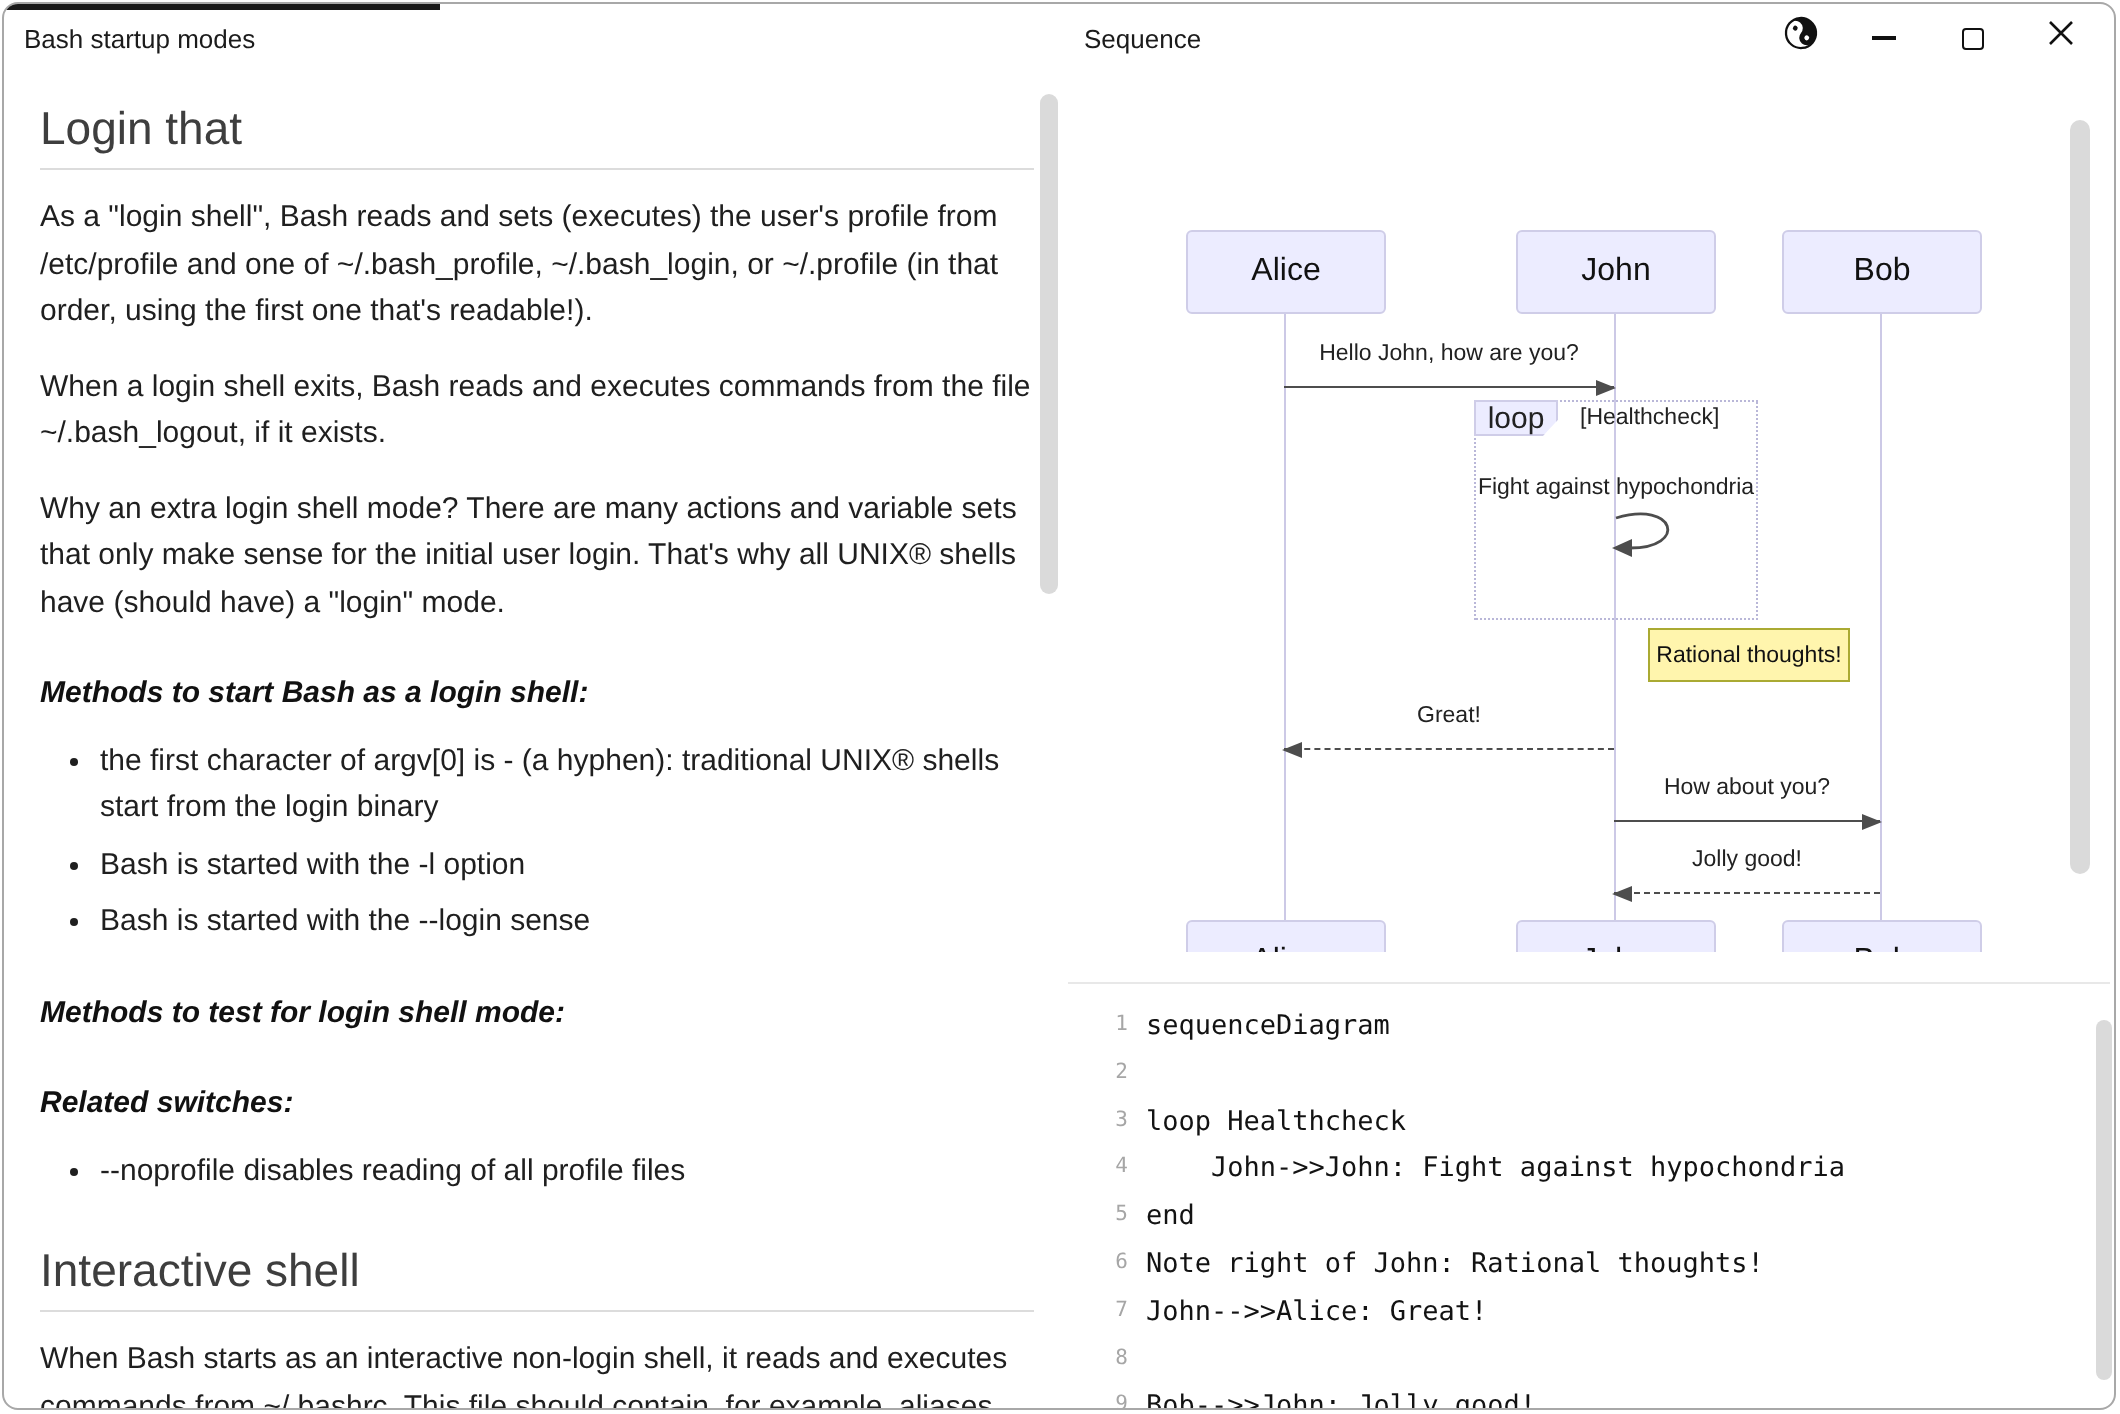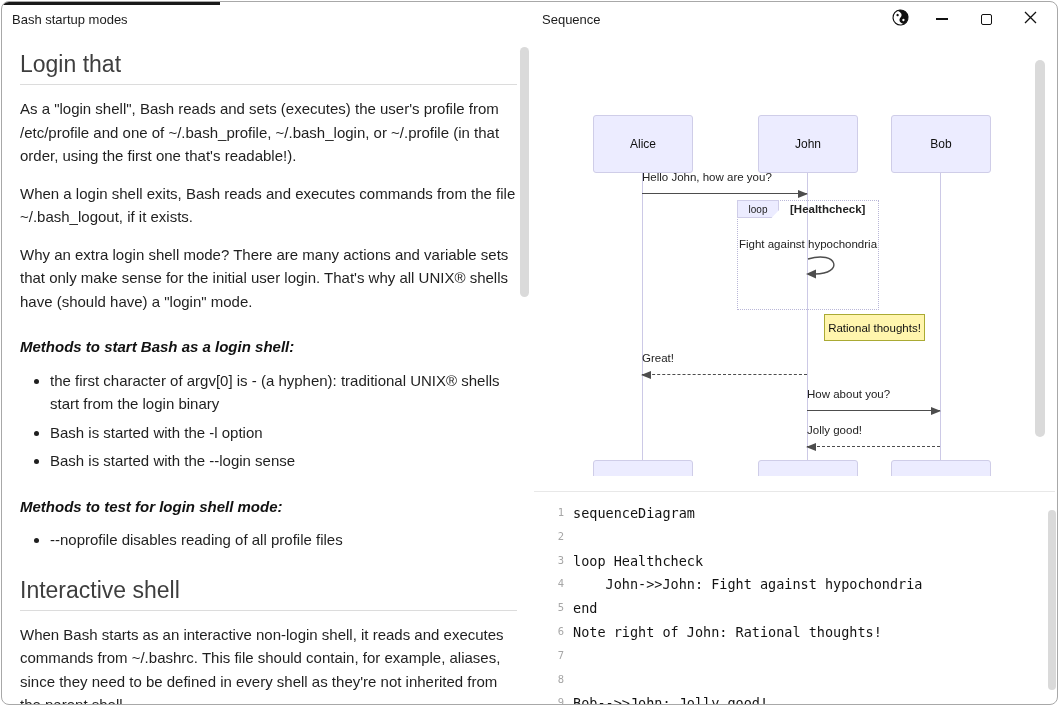--- a/index.html
+++ b/index.html
@@ -36,42 +36,42 @@
   .ctrl-theme { right:130px; }
   .ctrl-min   { right:88px; }
   .ctrl-max   { right:44px; }
   .ctrl-close { right:0; }
   .min-bar { width:12px; height:1.5px; background:#111; }
   .max-box { width:11px; height:11px; border:1.4px solid #111; border-radius:2px; }
 
   
   .diagram { position:absolute; left:0; top:36px; width:527px; height:438px; overflow:hidden;
              font-size:11.5px; color:#222; }
-  .actor-box { position:absolute; width:100px; height:58px; border-radius:3px;
+  .actor-box { position:absolute; width:100px; height:42px; border-radius:3px;
                background:var(--actor-fill,#ececff); border:1px solid var(--actor-border,#cfcde8);
-               display:flex; align-items:center; justify-content:center; font-size:12px; color:#111; }
+               display:flex; align-items:center; justify-content:center; font-size:16px; color:#111; }
   .actor-box.top { top:77px; }
   .actor-box.bottom { top:422px; }
   .lifeline { position:absolute; top:119px; height:303px; width:1px;
               background:var(--lifeline,#ccc9e6); }
   .msg { position:absolute; height:27px; }
-  .msg-label { position:absolute; left:0; right:0; top:0; }
+  .msg-label { position:absolute; left:0; right:0; top:0; text-align:center; }
   .msg-line { position:absolute; left:0; right:0; top:22px; border-top:1.4px solid var(--arrow,#4d4d4d); }
   .msg-line.dashed { border-top-style:dashed; }
   .msg-arrow { position:absolute; top:18.5px; width:0; height:0;
                border-top:4.5px solid transparent; border-bottom:4.5px solid transparent; }
   .msg-arrow.right { right:-1px; border-left:10px solid var(--arrow,#4d4d4d); }
   .msg-arrow.left  { left:-1px;  border-right:10px solid var(--arrow,#4d4d4d); }
   .loop-box { position:absolute; left:205px; top:162px; width:142px; height:110px;
               border:1.3px dotted var(--loop-border,#b9b7d8); }
   .loop-tag { position:absolute; left:-1px; top:-1px; width:42px; height:18px;
               background:var(--actor-fill,#ececff); border:1px solid var(--actor-border,#cfcde8);
-              font-size:10px; display:flex; align-items:center; justify-content:center;
+              font-size:15px; display:flex; align-items:center; justify-content:center;
               clip-path:polygon(0 0,100% 0,100% 55%,82% 100%,0 100%); }
-  .loop-cond { position:absolute; left:52px; top:2px; font-weight:bold; font-size:11.5px; }
+  .loop-cond { position:absolute; left:52px; top:2px; font-weight:normal; font-size:11.5px; }
   .self-msg { position:absolute; left:196px; top:200px; width:160px; text-align:center; }
   .self-loop { position:absolute; left:274px; top:215px; }
   .note-box { position:absolute; left:292px; top:276px; width:101px; height:27px;
               background:var(--note-fill,#fff5ad); border:1px solid var(--note-border,#aaaa33);
               display:flex; align-items:center; justify-content:center; font-size:11.5px; color:#111; }
   .sb-diagram { position:absolute; left:503px; top:22px; width:10px; height:377px;
                 background:var(--scrollbar,#dadada); border-radius:5px; }
 
   
   .divider { position:absolute; left:2px; right:4px; top:489px; height:1px; background:#e8e8e8; }
@@ -102,20 +102,21 @@
 
       <h3>Methods to start Bash as a login shell:</h3>
       <ul>
         <li>the first character of argv[0] is - (a hyphen): traditional UNIX® shells start from the login binary</li>
         <li>Bash is started with the -l option</li>
         <li>Bash is started with the --login sense</li>
       </ul>
 
       <h3>Methods to test for login shell mode:</h3>
 
+      <h3>Related switches:</h3>
       <ul>
         <li>--noprofile disables reading of all profile files</li>
       </ul>
 
       <h1 class="second">Interactive shell</h1>
       <p>When Bash starts as an interactive non-login shell, it reads and executes commands from ~/.bashrc. This file should contain, for example, aliases, since they need to be defined in every shell as they're not inherited from the parent shell.</p>
     </div>
 
     <div class="sb-left"></div>
   </div>
@@ -265,20 +266,21 @@
             <span class="ct">end</span>
           </div>
 
           <div class="code-line">
             <span class="ln">6</span>
             <span class="ct">Note right of John: Rational thoughts!</span>
           </div>
 
           <div class="code-line">
             <span class="ln">7</span>
+            <span class="ct">John--&gt;&gt;Alice: Great!</span>
           </div>
 
           <div class="code-line">
             <span class="ln">8</span>
           </div>
 
           <div class="code-line">
             <span class="ln">9</span>
             <span class="ct">Bob--&gt;&gt;John: Jolly good!</span>
           </div>

